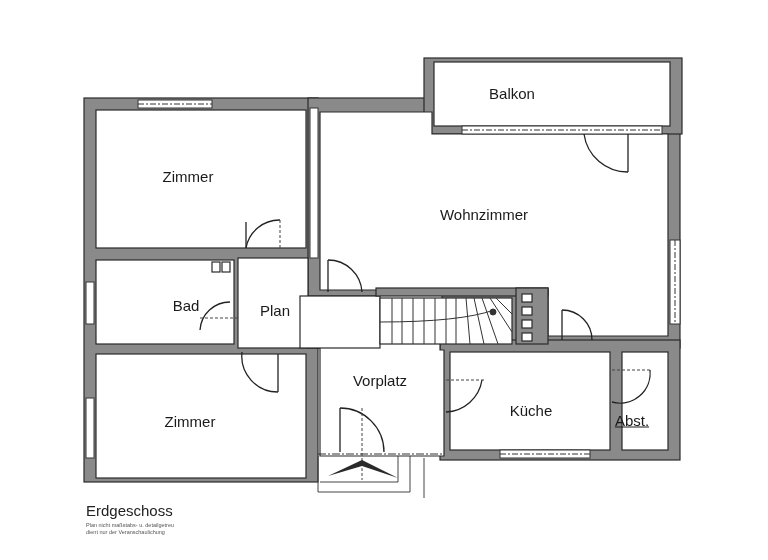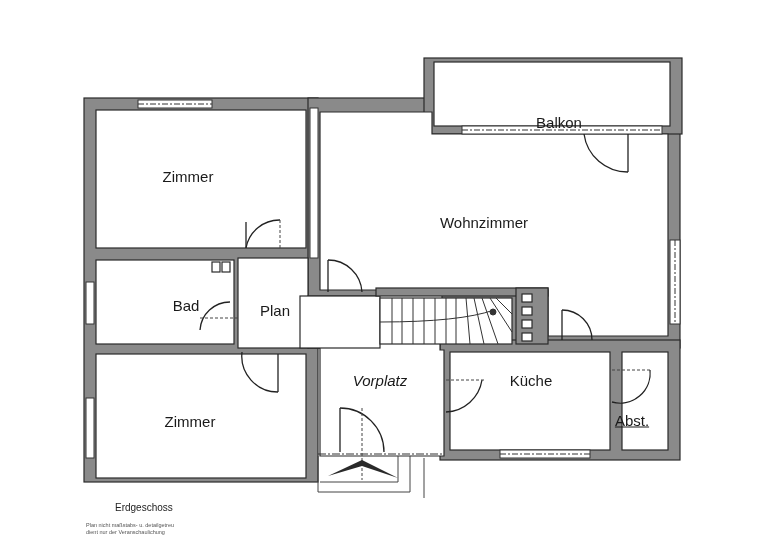--- a/index.html
+++ b/index.html
@@ -7,21 +7,21 @@
   #plan { position: absolute; left: 0; top: 0; width: 768px; height: 560px; }
   .wall { fill: #8a8a8a; stroke: #2a2a2a; stroke-width: 1.2; }
   .room { fill: #ffffff; stroke: #2a2a2a; stroke-width: 1.2; }
   .win { fill: #ffffff; stroke: #333; stroke-width: 1; }
   .winline { stroke: #333; stroke-width: 1; stroke-dasharray: 6 2 2 2; }
   .door-arc { fill: none; stroke: #222; stroke-width: 1.3; }
   .door-leaf { stroke: #222; stroke-width: 1.3; }
   .dash { stroke: #444; stroke-width: 1; stroke-dasharray: 3 2; fill: none; }
   .stair { stroke: #333; stroke-width: 1; fill: none; }
   .label { position: absolute; font-size: 15px; color: #1a1a1a; white-space: nowrap; transform: translate(-50%, -50%); }
-  #title { position: absolute; left: 86px; top: 502px; font-size: 10px; color: #222; margin-left: 29px; }
+  #title { position: absolute; left: 86px; top: 502px; font-size: 15px; color: #222; }
   #note1, #note2 { position: absolute; left: 86px; font-size: 5.5px; color: #555; }
   #note1 { top: 522px; }
   #note2 { top: 529px; }
 </style>
 </head>
 <body>
 
 <svg id="plan" viewBox="0 0 768 560" xmlns="http://www.w3.org/2000/svg">
 
   <g>
@@ -127,25 +127,25 @@
   </g>
 
   <g>
     <polygon points="328,476 362,460 398,478 362,466" fill="#2a2a2a"></polygon>
     <polyline points="318,456 318,492 410,492 410,456" fill="none" stroke="#444" stroke-width="1"></polyline>
     <polyline points="320,482 398,482 398,456" fill="none" stroke="#444" stroke-width="1"></polyline>
     <line x1="424" y1="458" x2="424" y2="498" stroke="#444" stroke-width="1"></line>
   </g>
 </svg>
 
-<div class="label" style="left:559px; top:93px;margin-top:29px;">Balkon</div>
+<div class="label" style="left:512px; top:93px;">Balkon</div>
 <div class="label" style="left:188px; top:176px;">Zimmer</div>
-<div class="label" style="left:484px; top:222px;text-align:right;">Wohnzimmer</div>
+<div class="label" style="left:484px; top:214px;text-align:right;">Wohnzimmer</div>
 <div class="label" style="left:148px; top:305px;margin-left:38px;">Bad</div>
 <div class="label" style="left:275px; top:310px;">Plan</div>
-<div class="label" style="left:380px; top:380px;font-style:italic;">Vorplatz</div>
-<div class="label" style="left:531px; top:380px;">Küche</div>
+<div class="label" style="left:380px; top:380px;">Vorplatz</div>
+<div class="label" style="left:531px; top:410px;">Küche</div>
 <div class="label" style="left:632px; top:420px;text-decoration:underline;">Abst.</div>
 <div class="label" style="left:190px; top:421px;">Zimmer</div>
 
 <div id="title">Erdgeschoss</div>
 <div id="note1">Plan nicht maßstabs- u. detailgetreu</div>
 <div id="note2">dient nur der Veranschaulichung</div>
 
 </body></html>

